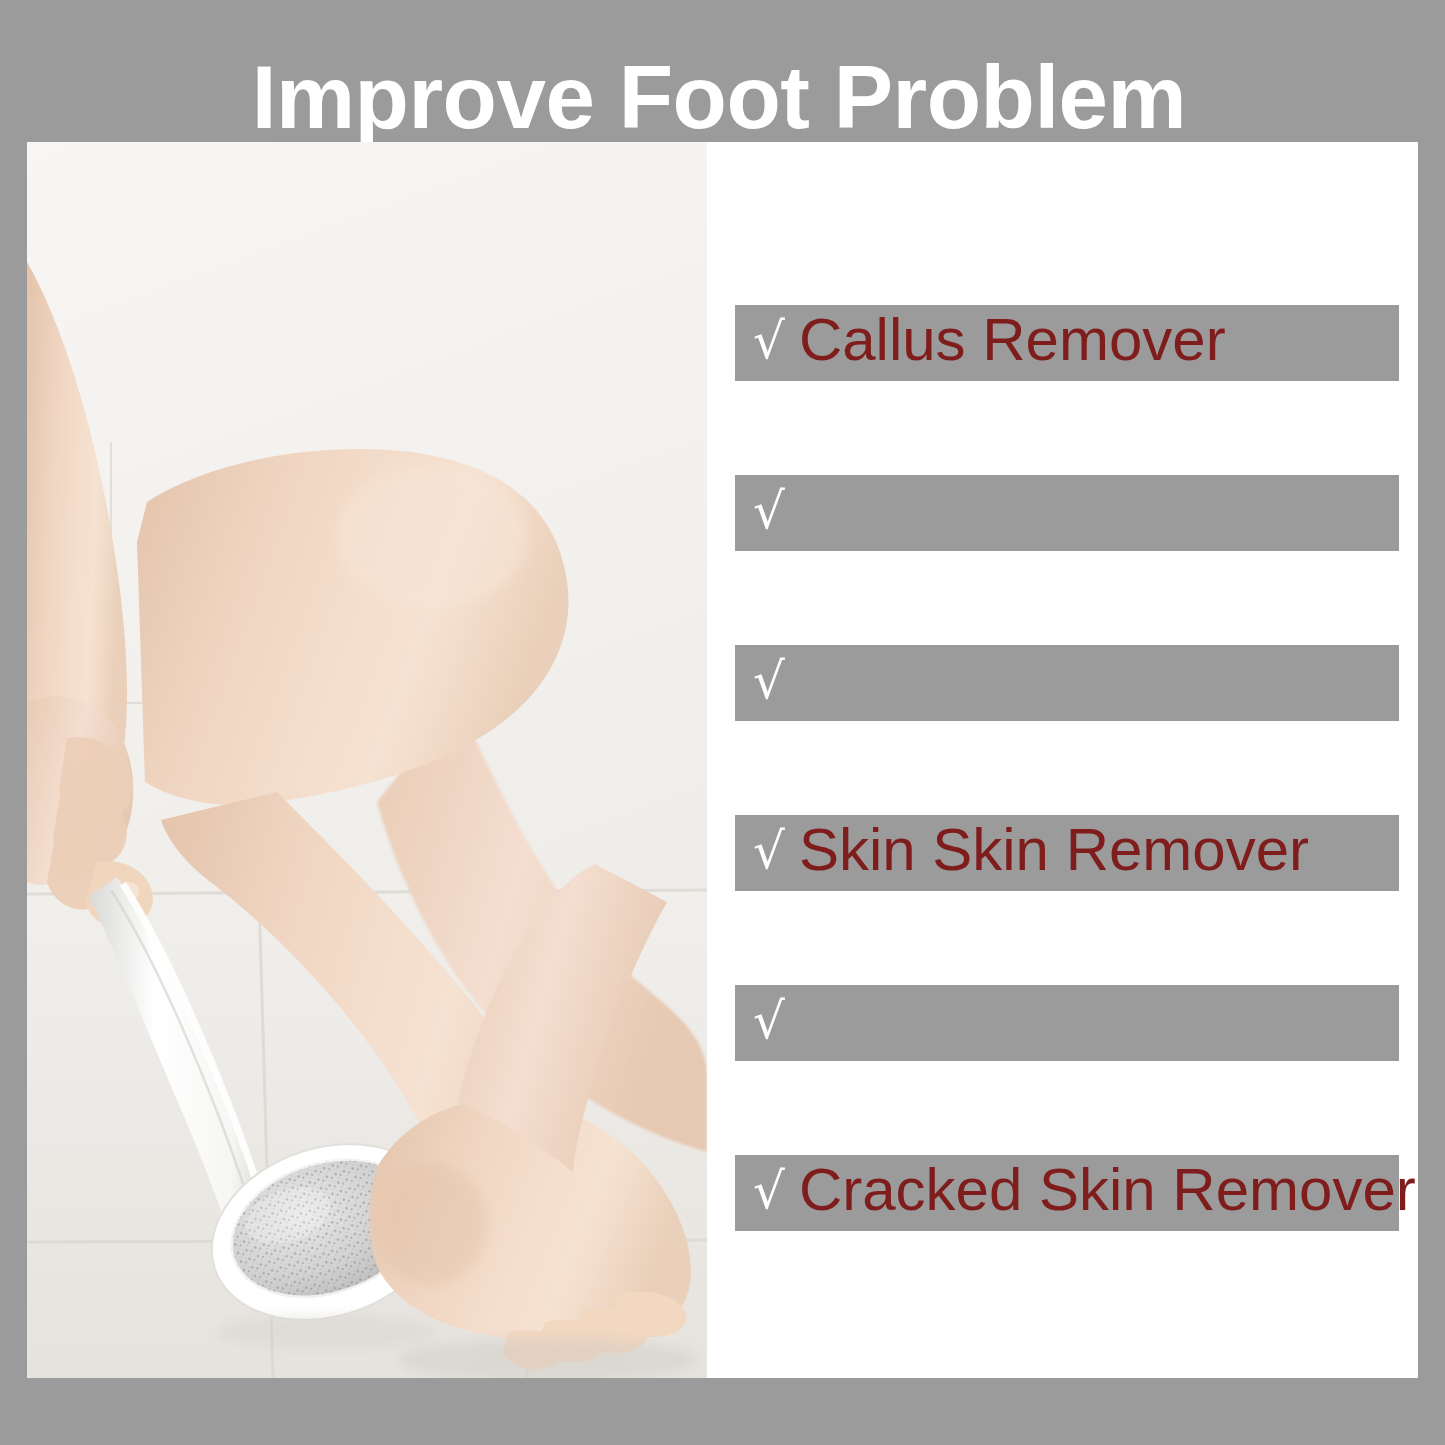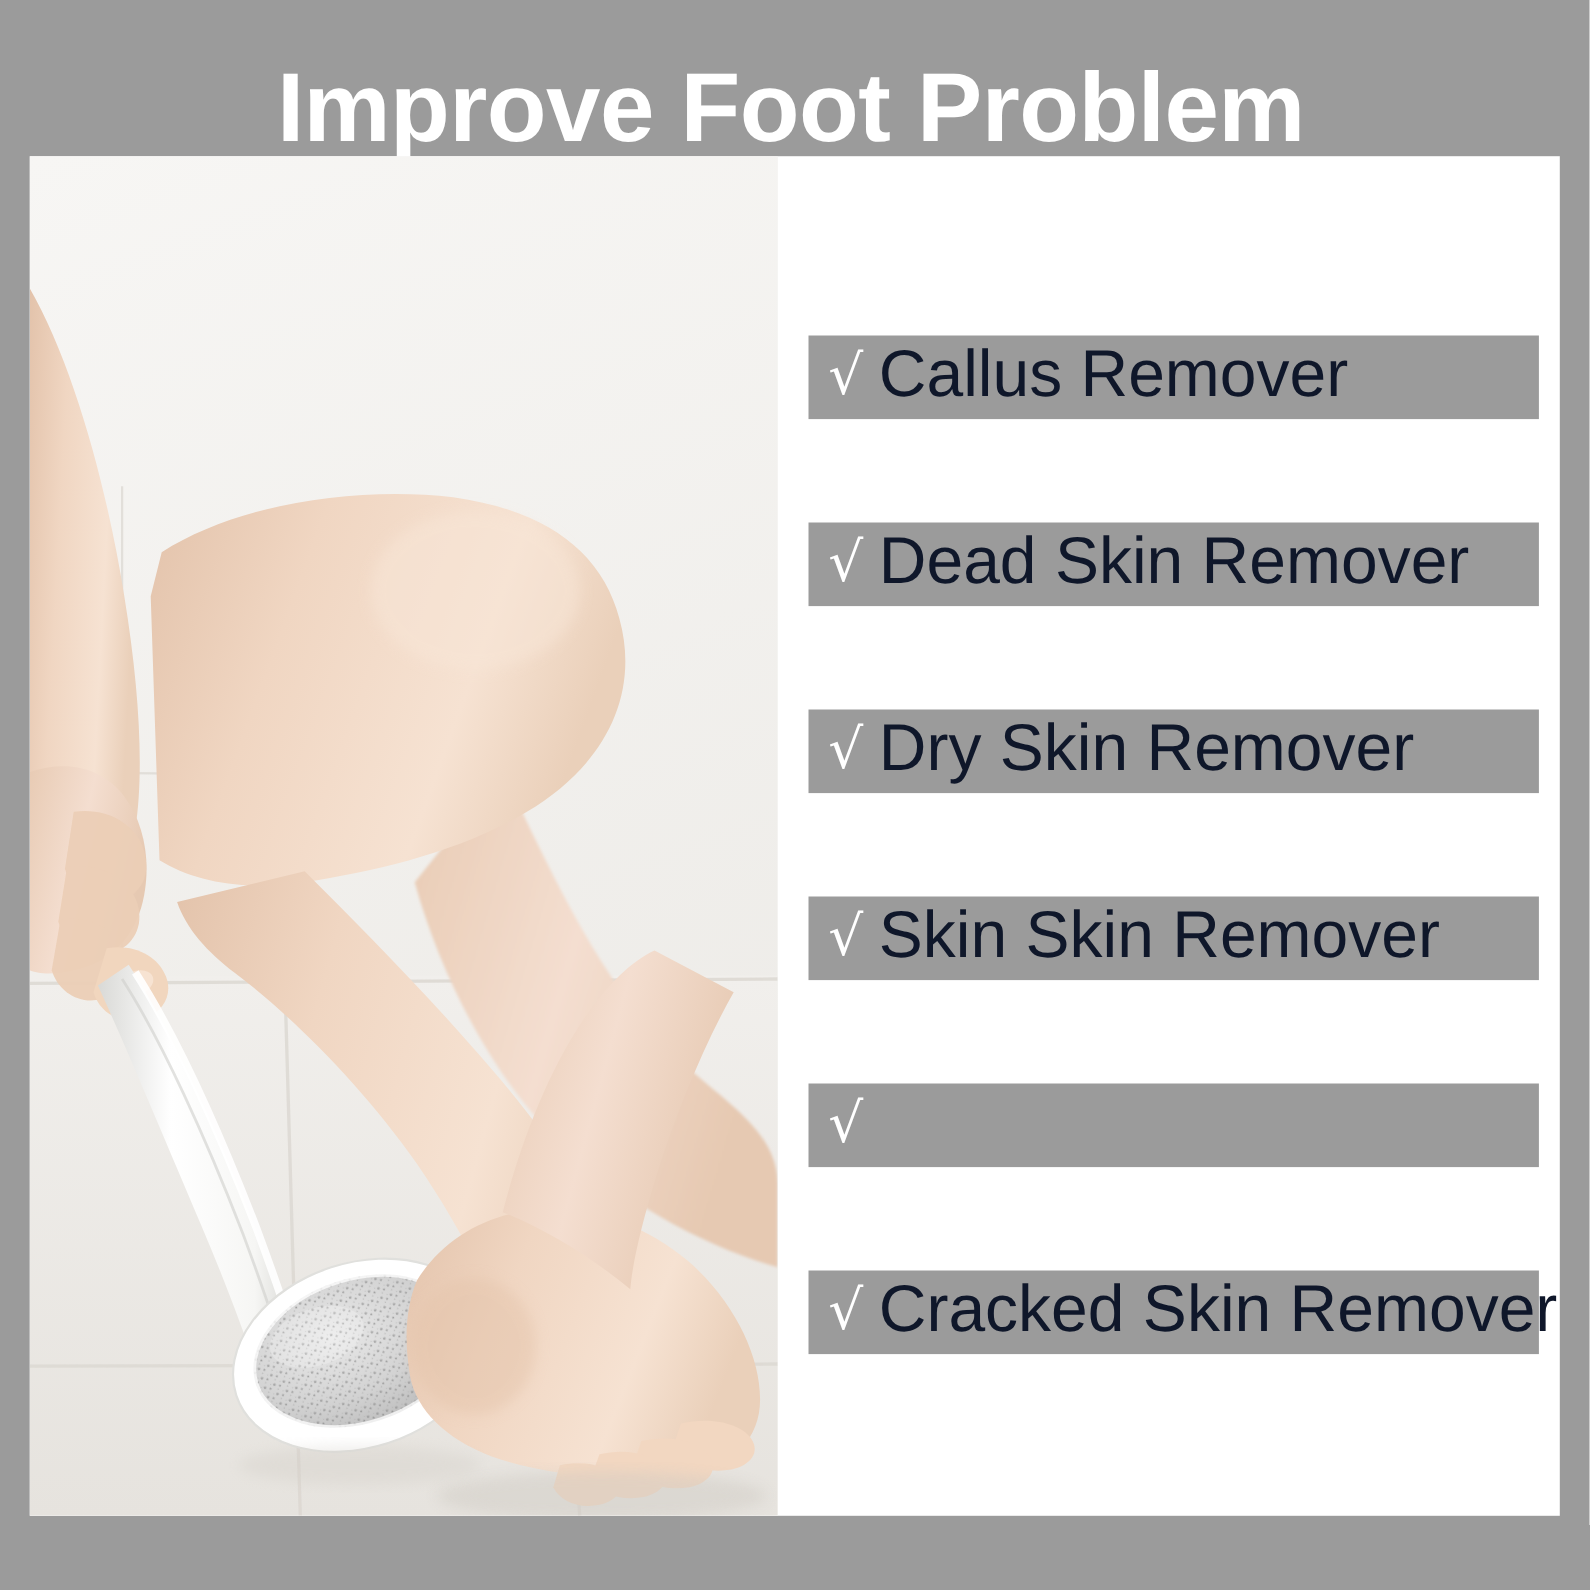--- a/index.html
+++ b/index.html
@@ -54,21 +54,21 @@
     box-sizing:border-box;
     padding-left:18px;
   }
   .feature-bar .check{
     font-size:50px;color:#ffffff;line-height:1;
     margin-right:14px;flex:0 0 auto;
     transform:translateY(-2px);
     font-family:"DejaVu Sans", sans-serif;
   }
   .feature-bar .label{
-    font-size:60px;color:#0f172a;line-height:1;
+    font-size:60px;color:#7f1d1d;line-height:1;
     white-space:nowrap;
     transform:translateY(-3px);
   }
   .fb0{top:163px;}
   .fb1{top:333px;}
   .fb2{top:503px;}
   .fb3{top:673px;}
   .fb4{top:843px;}
   .fb5{top:1013px;}
 </style>
@@ -215,26 +215,24 @@
 
     <div class="features">
 
       <div class="feature-bar fb0">
         <span class="check">√</span>
         <span class="label">Callus Remover</span>
       </div>
 
       <div class="feature-bar fb1">
         <span class="check">√</span>
-        <span class="label">Dead Skin Remover</span>
       </div>
 
       <div class="feature-bar fb2">
         <span class="check">√</span>
-        <span class="label">Dry Skin Remover</span>
       </div>
 
       <div class="feature-bar fb3">
         <span class="check">√</span>
         <span class="label">Skin Skin Remover</span>
       </div>
 
       <div class="feature-bar fb4">
         <span class="check">√</span>
       </div>

